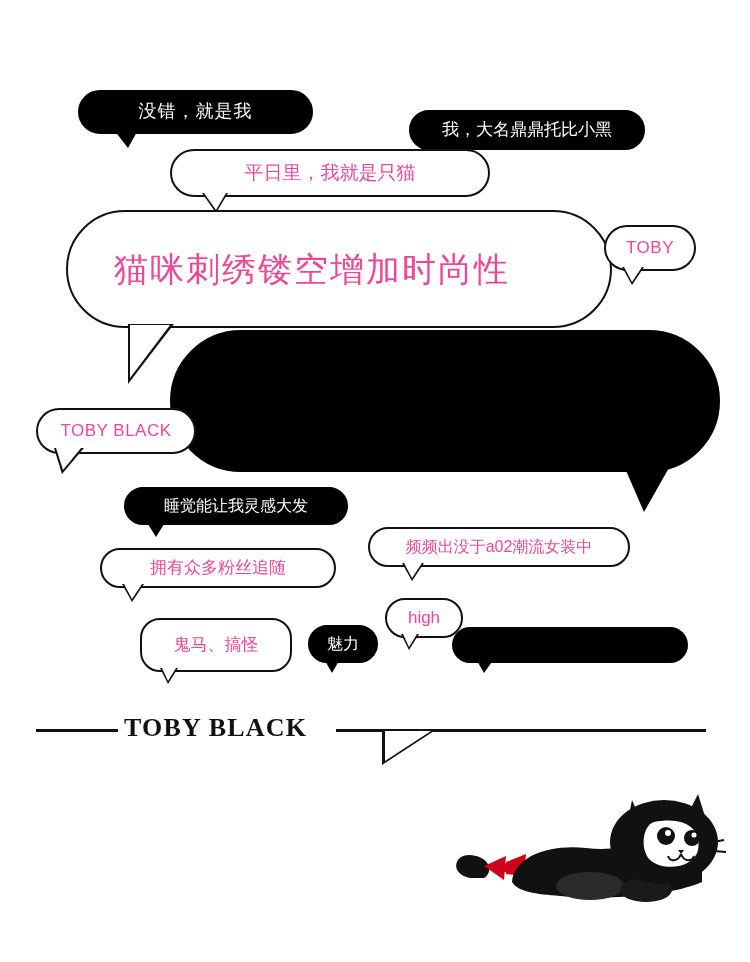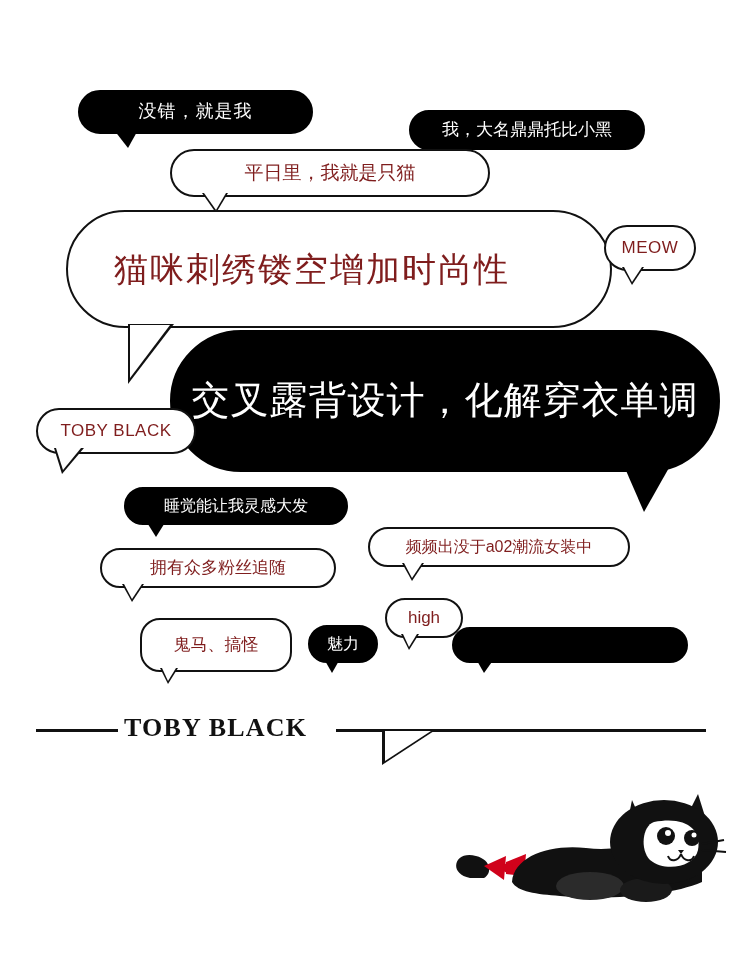--- a/index.html
+++ b/index.html
@@ -34,21 +34,21 @@
     line-height: 1.2;
     white-space: nowrap;
   }
   .bubble.black {
     background: #000000;
     color: #ffffff;
     border: 2px solid #000000;
   }
   .bubble.white {
     background: #ffffff;
-    color: #7f1d1d;
+    color: #ec4899;
     border: 2px solid #111111;
   }
 
   
   .tail {
     position: absolute;
     width: 0;
     height: 0;
   }
 
@@ -389,27 +389,26 @@
     <span class="tail-i"></span>
   </div>
 
   <div class="bubble white" id="b-big">
     <span>猫咪刺绣镂空增加时尚性</span>
     <span class="tail"></span>
     <span class="tail-i"></span>
   </div>
 
   <div class="bubble white" id="b-meow">
-    <span>MEOW</span>
+    <span>TOBY</span>
     <span class="tail"></span>
     <span class="tail-i"></span>
   </div>
 
   <div class="bubble black" id="b-cross">
-    <span>交叉露背设计，化解穿衣单调</span>
     <span class="tail"></span>
   </div>
 
   <div class="bubble white" id="b-toby">
     <span>TOBY BLACK</span>
     <span class="tail"></span>
     <span class="tail-i"></span>
   </div>
 
   <div class="bubble black" id="b-sleep">

